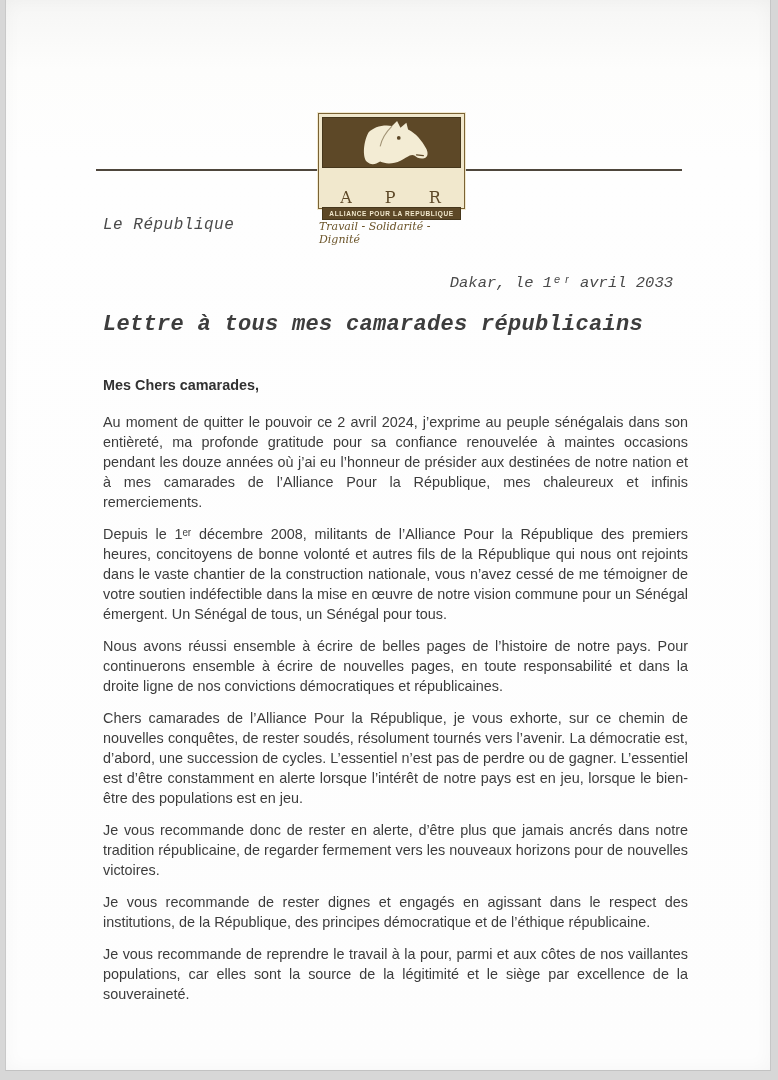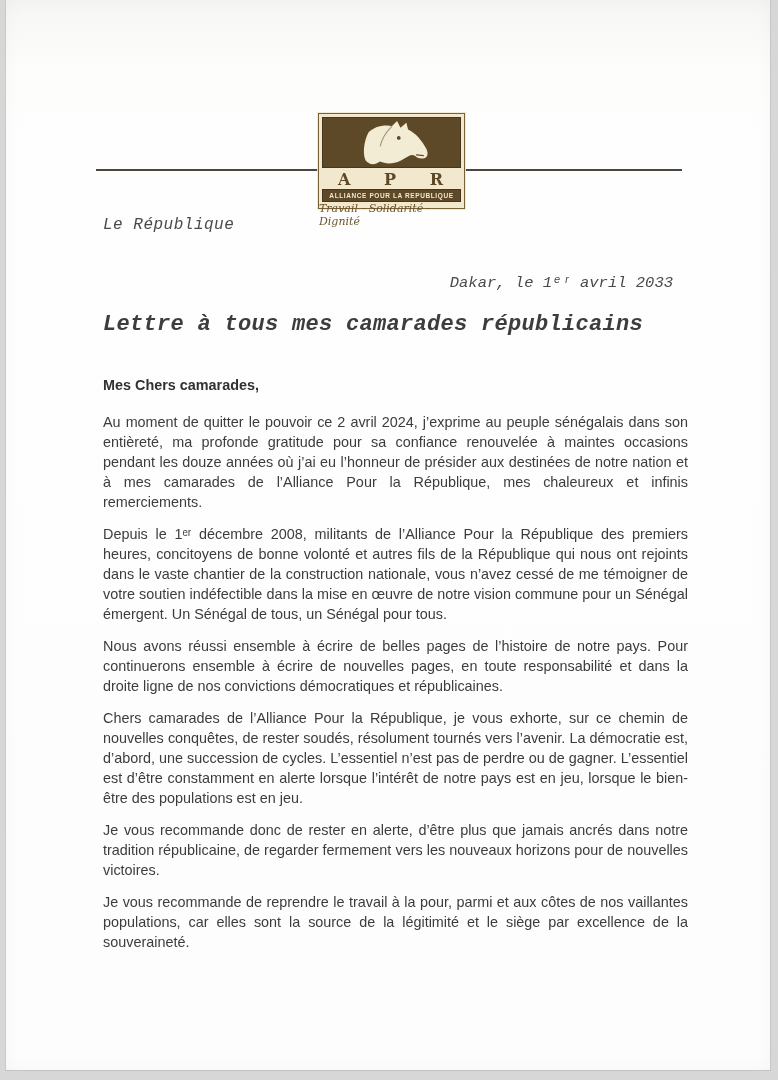--- a/index.html
+++ b/index.html
@@ -21,22 +21,22 @@
     display:flex;flex-direction:column;z-index:2;
     box-shadow:0 0 0 1px rgba(241,232,205,.9);
   }
   .logo-horse{
     margin:3px 3px 0 3px;height:51px;background:#5d4827;border:1px solid #46371c;
     display:flex;align-items:center;justify-content:center;flex:none;box-sizing:border-box;
   }
   .logo-horse svg{display:block;}
   .logo-apr{
     flex:none;height:20px;display:flex;align-items:center;justify-content:center;
-    font-family:"DejaVu Serif",serif;font-weight:bold;font-size:16px;color:#5d4827;
-    letter-spacing:2px;word-spacing:24px;padding-top:1px;text-align:center;
+    font-family:"DejaVu Serif",serif;font-weight:normal;font-size:16px;color:#5d4827;
+    letter-spacing:2px;word-spacing:24px;padding-top:19px;text-align:center;
   }
   .logo-name{
     flex:none;margin:0 3px;background:#5d4827;color:#f1e8cd;
     font-size:6.5px;font-weight:bold;text-align:center;letter-spacing:.6px;
     padding:2px 0 2px 0;border:1px solid #46371c;
   }
   .logo-motto{
     flex:1;display:flex;align-items:center;justify-content:center;
     font-family:"DejaVu Serif",serif;font-style:italic;font-size:11px;color:#6b5429;
   }
@@ -91,17 +91,18 @@
 
     <div class="subject mono">Lettre à tous mes camarades républicains</div>
 
     <div class="body-text">
       <p class="salutation">Mes Chers camarades,</p>
       <p>Au moment de quitter le pouvoir ce 2 avril 2024, j’exprime au peuple sénégalais dans son entièreté, ma profonde gratitude pour sa confiance renouvelée à maintes occasions pendant les douze années où j’ai eu l’honneur de présider aux destinées de notre nation et à mes camarades de l’Alliance Pour la République, mes chaleureux et infinis remerciements.</p>
       <p>Depuis le 1ᵉʳ décembre 2008, militants de l’Alliance Pour la République des premiers heures, concitoyens de bonne volonté et autres fils de la République qui nous ont rejoints dans le vaste chantier de la construction nationale, vous n’avez cessé de me témoigner de votre soutien indéfectible dans la mise en œuvre de notre vision commune pour un Sénégal émergent. Un Sénégal de tous, un Sénégal pour tous.</p>
       <p>Nous avons réussi ensemble à écrire de belles pages de l’histoire de notre pays. Pour continuerons ensemble à écrire de nouvelles pages,  en toute responsabilité et dans la droite ligne de nos convictions démocratiques et républicaines.</p>
       <p>Chers camarades de l’Alliance Pour la République, je vous exhorte, sur ce chemin de nouvelles conquêtes, de rester soudés, résolument tournés vers l’avenir. La démocratie est, d’abord, une succession de cycles. L’essentiel n’est pas de perdre ou de gagner. L’essentiel est d’être constamment en alerte lorsque l’intérêt de notre pays est en jeu, lorsque le bien-être des populations est en jeu.</p>
       <p>Je vous recommande donc de rester en alerte, d’être plus que jamais ancrés dans notre tradition républicaine, de regarder fermement vers les nouveaux horizons pour de nouvelles victoires.</p>
+      <p>Je vous recommande de rester dignes et engagés en agissant dans le respect des institutions, de la République, des principes démocratique et de l’éthique républicaine.</p>
       <p>Je vous recommande de reprendre le travail à la pour, parmi et aux côtes de nos vaillantes populations, car elles sont la source de la légitimité et le siège par excellence de la souveraineté.</p>
     </div>
 
   </div>
 </div>
 
 </body></html>

